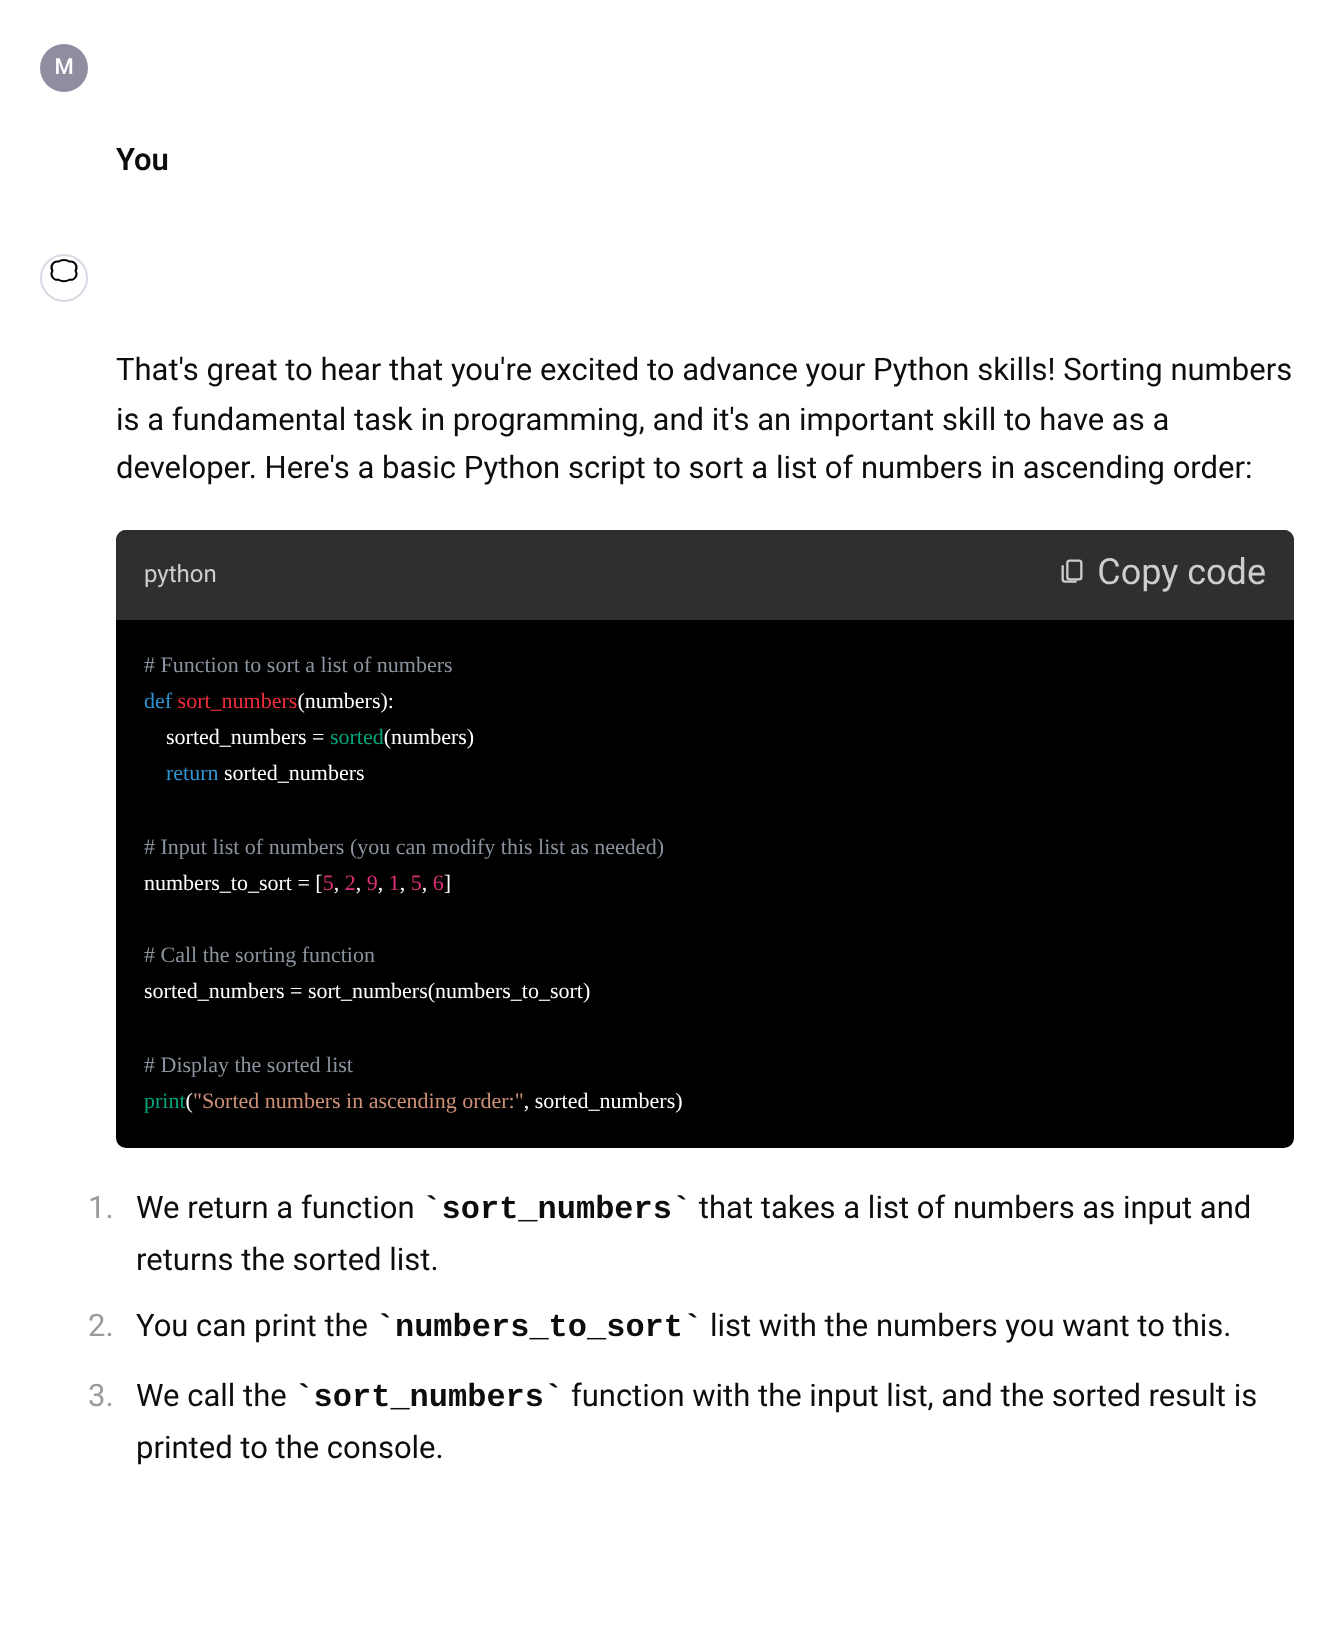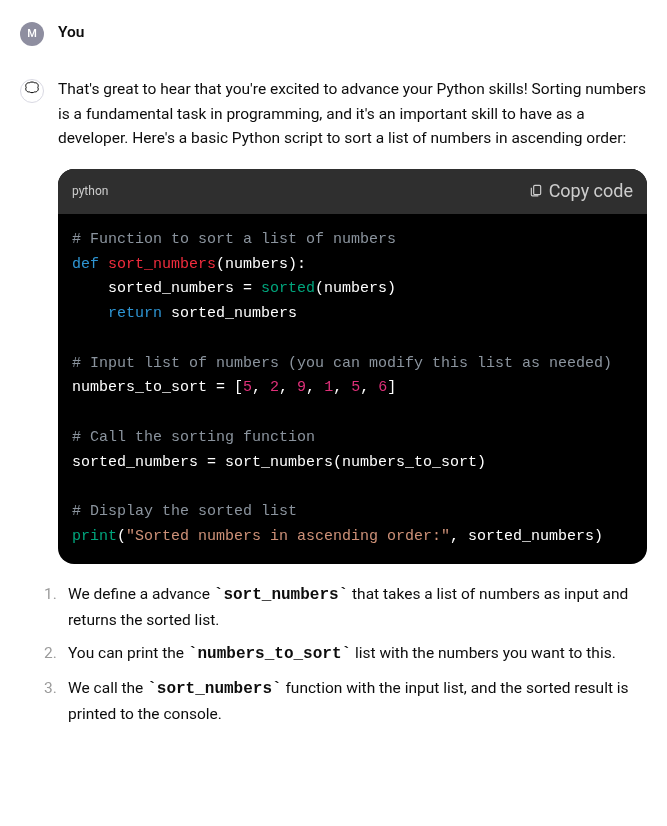--- a/index.html
+++ b/index.html
@@ -29,30 +29,30 @@
       font-weight: 500;
       color: #fff;
       margin-top: 2px;
     }
     .avatar-user { background: #8e8ea0; }
     .avatar-assistant {
       background: #fff;
       border: 1px solid #d9d9e3;
     }
     .avatar-assistant svg { width: 16px; height: 16px; }
-    .msg-body { flex: 1; min-width: 0; }
+    .msg-body { flex: 1; min-width: 0; margin-top: 48px; }
     .sender-name {
       font-weight: 600;
       font-size: 15.5px;
       margin-bottom: 2px;
     }
     .msg-text { color: #0d0d0d; }
     .code-block {
       background: #000000;
-      border-radius: 16px;
+      border-radius: 5px;
       overflow: hidden;
       margin: 18px 0;
     }
     .code-header {
       display: flex;
       justify-content: space-between;
       align-items: center;
       background: #2f2f2f;
       padding: 8px 14px;
       color: #cdcdcd;
@@ -61,22 +61,22 @@
     .copy-code {
       display: flex;
       align-items: center;
       gap: 6px;
       cursor: pointer;
       font-size: 18px;
     }
     .copy-code svg { width: 14px; height: 14px; }
     .code-content {
       padding: 14px;
-      font-family: Liberation Mono, monospace;
-      font-size: 15px;
+      font-family: Liberation Serif, serif;
+      font-size: 11px;
       line-height: 1.65;
       white-space: pre;
       color: #ffffff;
       overflow-x: hidden;
     }
     .tok-comment { color: #8b949e; }
     .tok-keyword { color: #2e95d3; }
     .tok-def { color: #f22c3d; }
     .tok-num { color: #df3079; }
     .tok-str { color: #ce9178; }
@@ -152,20 +152,20 @@
 <span class="tok-comment"># Call the sorting function</span>
 <span>sorted_numbers = sort_numbers(numbers_to_sort)</span>
 
 <span class="tok-comment"># Display the sorted list</span>
 <span class="tok-builtin">print</span><span>(</span><span class="tok-str">"Sorted numbers in ascending order:"</span><span>, sorted_numbers)</span></div>
     </div>
 
 
     <div class="explain-wrap">
       <ol class="explain-list">
-        <li><span>We define a advance </span><code class="inline">`sort_numbers`</code><span> that takes a list of numbers as input and returns the sorted list.</span></li>
+        <li><span>We return a function </span><code class="inline">`sort_numbers`</code><span> that takes a list of numbers as input and returns the sorted list.</span></li>
         <li><span>You can print the </span><code class="inline">`numbers_to_sort`</code><span> list with the numbers you want to this.</span></li>
         <li><span>We call the </span><code class="inline">`sort_numbers`</code><span> function with the input list, and the sorted result is printed to the console.</span></li>
       </ol>
     </div>
 
   </div>
 </div>
 
 </body></html>

